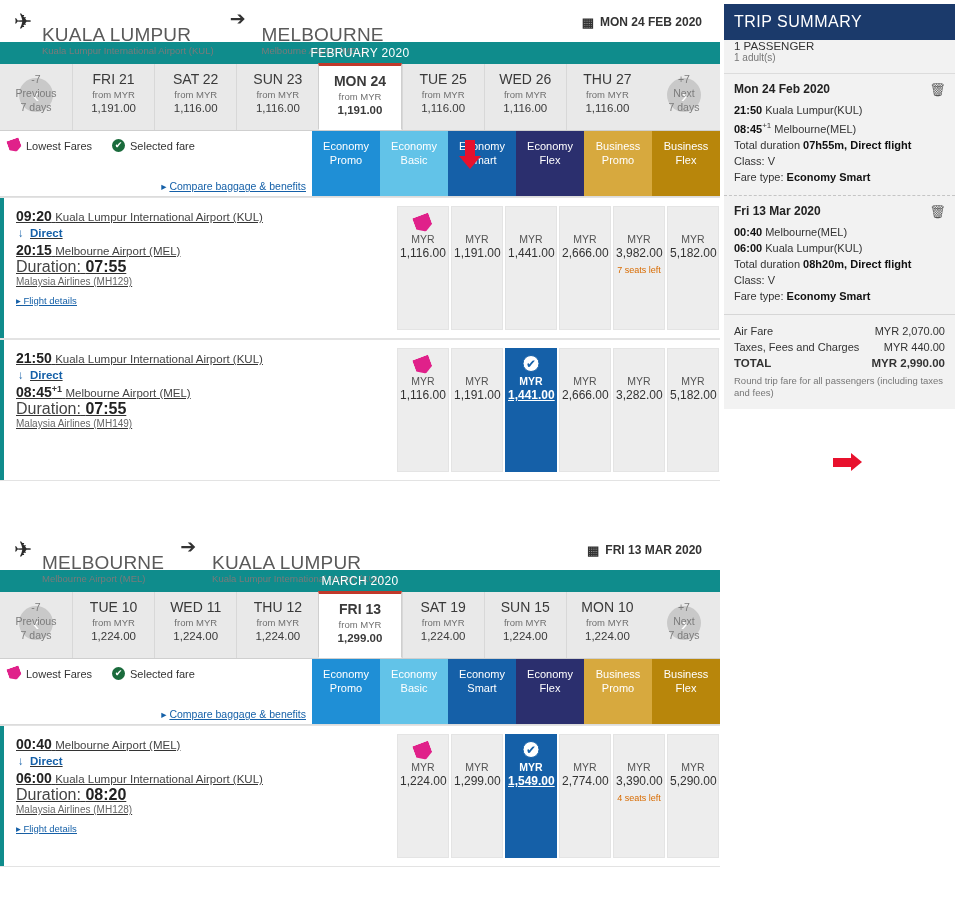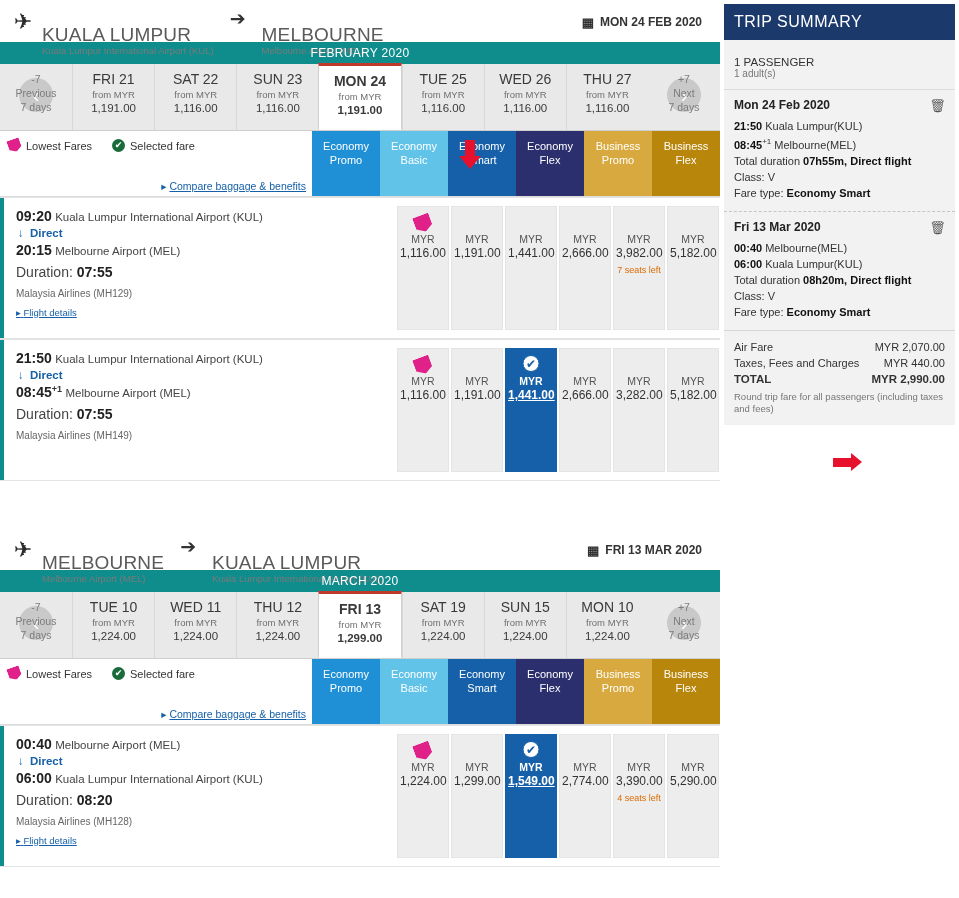--- a/index.html
+++ b/index.html
@@ -119,28 +119,28 @@
     width: 68px; text-align: center; color: #fff; font-size: 11px;
     padding: 8px 2px; line-height: 14px; cursor: pointer;
   }
 
   
   .flight-row {
     display: flex; border-bottom: 1px solid #e3e3e3; background: #fff;
     border-top: 1px solid #e3e3e3;
   }
   .flight-row .accent { width: 4px; background: #0f8c8c; flex: 0 0 4px; }
-  .flight-info { flex: 1 1 auto; padding: 10px 8px 6px 12px; min-height: 140px; }
+  .flight-info { flex: 1 1 auto; padding: 10px 8px 6px 12px; min-height: 140px; text-decoration: underline; }
   .fi-time { font-size: 14px; font-weight: bold; color: #222; }
   .fi-airport { font-size: 11.5px; color: #444; font-weight: normal; }
   .fi-direct { color: #1560a8; font-size: 11.5px; font-weight: bold; padding-left: 14px; position: relative; line-height: 18px;}
   .fi-direct .down { position: absolute; left: 2px; top: 0; color: #1560a8; }
-  .fi-duration { font-size: 14px; color: #444; margin-top: 6px; }
+  .fi-duration { font-size: 16px; color: #444; }
   .fi-duration b { color: #222; }
-  .fi-carrier { font-size: 10px; color: #666; margin-top: 8px; }
+  .fi-carrier { font-size: 10px; color: #666; }
   .fi-details { font-size: 9.5px; color: #1560a8; text-decoration: underline; margin-top: 8px; cursor: pointer; }
   .fi-details .caret { text-decoration: none; }
 
   .price-cells { display: flex; padding: 8px 0 8px 0; }
   .price-cell {
     width: 52px; margin: 0 1px; background: #ededed; text-align: center;
     padding: 26px 2px 8px; position: relative; cursor: pointer;
     border: 1px solid #e4e4e4;
   }
   .price-cell .cur { font-size: 10.5px; color: #555; line-height: 13px; }
@@ -167,21 +167,21 @@
 
   
   .summary {
     position: absolute; right: 4px; top: 4px; width: 231px;
   }
   .summary-head {
     background: #1b3a6b; color: #fff; font-size: 16px; letter-spacing: .5px;
     padding: 9px 10px;
   }
   .summary-body { background: #f2f2f2; }
-  .sum-pax { padding: 16px 10px 10px; border-bottom: 1px solid #dcdcdc; }
+  .sum-pax { padding: 0 10px 10px; border-bottom: 1px solid #dcdcdc; }
   .sum-pax .t1 { font-size: 11.5px; color: #333; }
   .sum-pax .t2 { font-size: 10px; color: #777; }
   .sum-leg { padding: 8px 10px 10px; position: relative; }
   .sum-leg + .sum-leg { border-top: 1px dashed #c5c5c5; }
   .sum-leg .leg-date { font-size: 12px; font-weight: bold; color: #222; margin-bottom: 6px; }
   .sum-leg .line { font-size: 11px; color: #333; line-height: 16px; }
   .sum-leg .line b { color: #111; }
   .sum-leg .sup { font-size: 8px; vertical-align: super; }
   .trash {
     position: absolute; right: 9px; top: 8px; color: #555; font-size: 13px; cursor: pointer;

